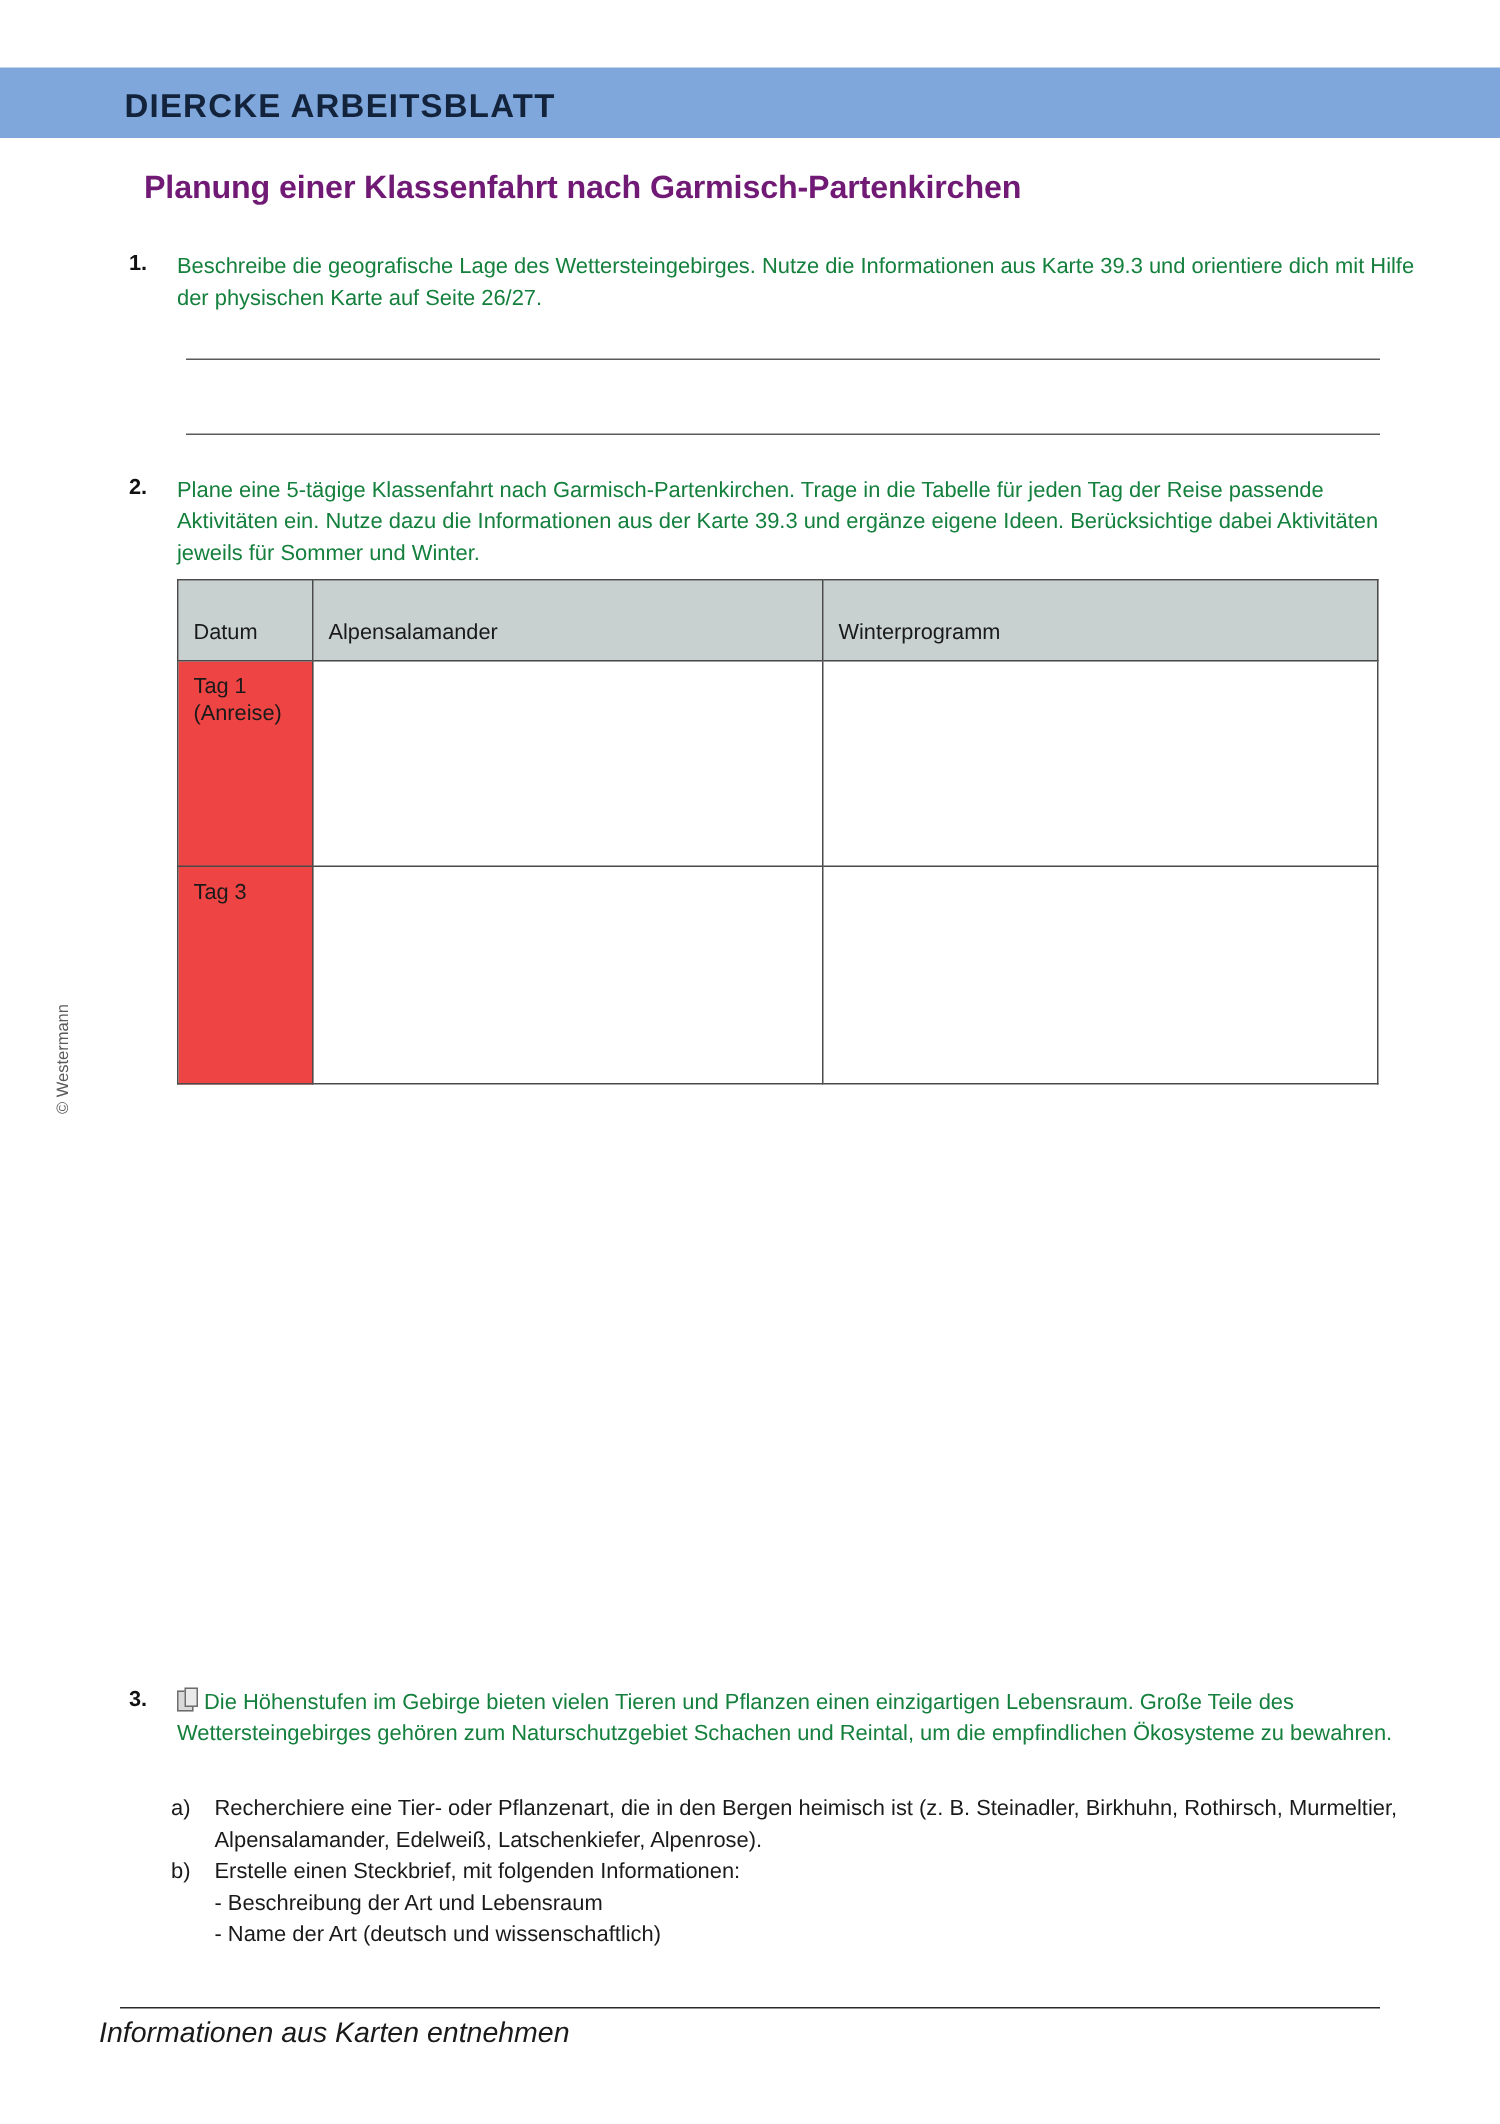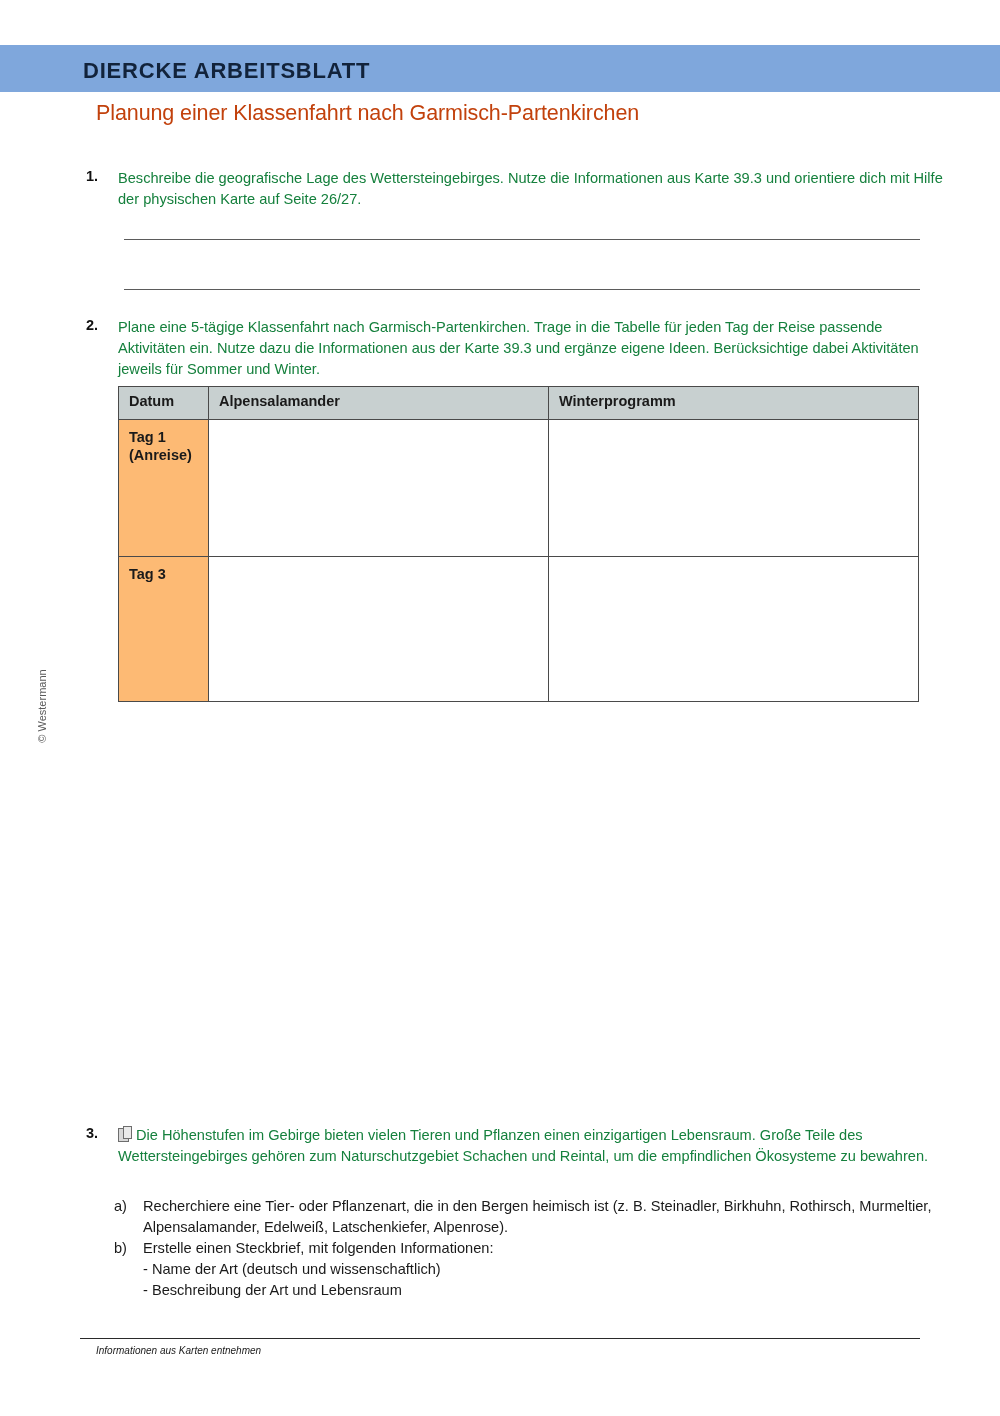--- a/index.html
+++ b/index.html
@@ -32,24 +32,24 @@
     font-size: 22px;
     font-weight: bold;
     letter-spacing: 0.8px;
     color: #12233b;
   }
 
   
   .page-title {
     position: absolute;
     left: 96px;
-    top: 101px;
+    top: 113px;
     font-size: 21.5px;
-    font-weight: normal;
-    color: #c2410c;
+    font-weight: bold;
+    color: #701a75;
     letter-spacing: -0.1px;
   }
 
   
   .task {
     position: absolute;
     display: flex;
     align-items: flex-start;
   }
   .task-num {
@@ -115,33 +115,33 @@
   }
   .plan-table th,
   .plan-table td {
     border: 1.4px solid #4a4a4a;
     vertical-align: top;
     padding: 8px 10px;
     font-size: 14.5px;
   }
   .plan-table thead th {
     background: #c8d0d0;
-    font-weight: bold;
+    font-weight: normal;
     text-align: left;
     height: 17px;
-    padding-top: 6px;
+    padding-top: 27px;
     padding-bottom: 9px;
   }
   .col-datum   { width: 90px; }
   .col-sommer  { width: 340px; }
   .col-winter  { width: 370px; }
 
   .plan-table tbody td.day-cell {
-    background: #fdba74;
-    font-weight: bold;
+    background: #ef4444;
+    font-weight: normal;
     line-height: 18px;
     white-space: pre-line;
   }
   .plan-table tbody td.blank-cell {
     background: #ffffff;
   }
   .row-tall td   { height: 120px; }
   .row-normal td { height: 128px; }
 
   
@@ -175,23 +175,23 @@
   .footer-rule {
     position: absolute;
     left: 80px;
     top: 1338px;
     width: 840px;
     height: 0;
     border-top: 1.6px solid #2a2a2a;
   }
   .footer-text {
     position: absolute;
-    left: 96px;
+    left: 66px;
     top: 1345px;
-    font-size: 10px;
+    font-size: 19px;
     font-style: italic;
     color: #1a1a1a;
   }
 
   
   .copyright {
     position: absolute;
     left: -18px;
     top: 700px;
     width: 120px;
@@ -260,21 +260,21 @@
 <div class="sublist">
   <div class="sub-item">
     <div class="sub-marker">a)</div>
     <div>Recherchiere eine Tier- oder Pflanzenart, die in den Bergen heimisch ist (z. B. Steinadler, Birkhuhn, Rothirsch, Murmeltier, Alpensalamander, Edelweiß, Latschenkiefer, Alpenrose).</div>
   </div>
   <div class="sub-item">
     <div class="sub-marker">b)</div>
     <div>Erstelle einen Steckbrief, mit folgenden Informationen:</div>
   </div>
   <ul class="dash-list">
+    <li>- Beschreibung der Art und Lebensraum</li>
     <li>- Name der Art (deutsch und wissenschaftlich)</li>
-    <li>- Beschreibung der Art und Lebensraum</li>
   </ul>
 </div>
 
 <div class="footer-rule"></div>
 <div class="footer-text">Informationen aus Karten entnehmen</div>
 
 <div class="copyright">© Westermann</div>
 
 </body></html>

